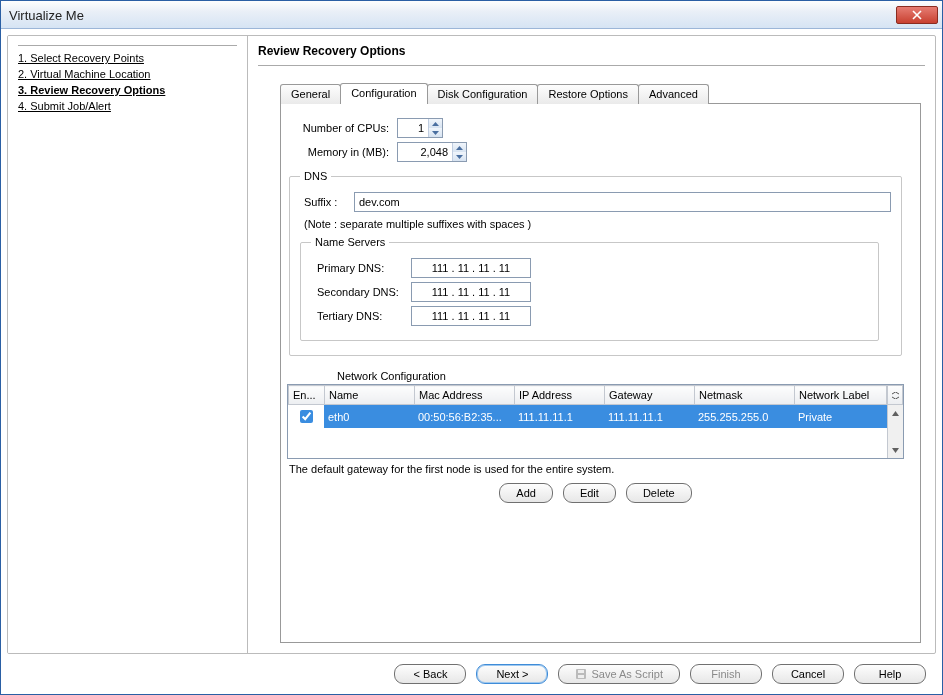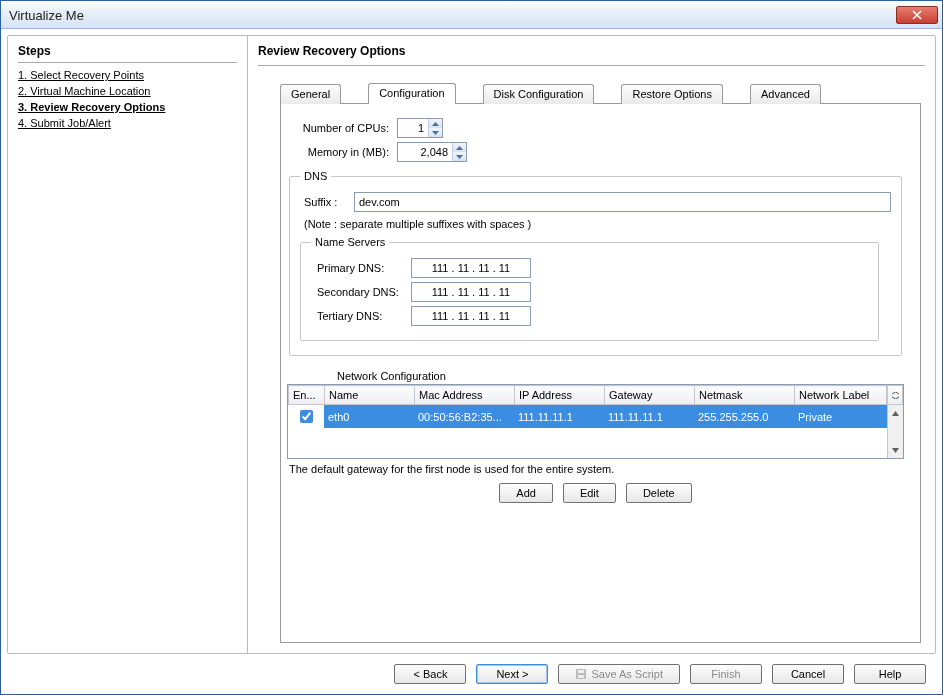--- a/index.html
+++ b/index.html
@@ -10,21 +10,21 @@
   .close-btn { width: 42px; height: 18px; background: linear-gradient(#e67d73,#c84030); border: 1px solid #8a2c20; border-radius: 2px; display:flex; align-items:center; justify-content:center; color:#fff; cursor:pointer; }
   .close-btn svg { width:10px; height:10px; }
   .inner { flex:1; display:flex; flex-direction:column; padding: 6px; }
   .workarea { flex:1; display:flex; border:1px solid #bbb; border-radius:2px; overflow:hidden; }
   .sidebar { width: 240px; border-right:1px solid #bbb; padding:6px 10px 10px 10px; background:#fff; }
   .sidebar h2, .main h2 { font-size:12px; font-weight:bold; margin:2px 0 4px 0; }
   .hr { border:none; border-top:1px solid #aaa; margin:3px 0 6px 0; height:0; }
   .steps a { display:block; color:#000; text-decoration:underline; margin:4px 0; cursor:pointer; width:fit-content;}
   .steps .current { font-weight:bold; }
   .main { flex:1; padding:6px 10px 10px 10px; display:flex; flex-direction:column; }
-  .tabstrip { display:flex; align-items:flex-end; margin:10px 0 0 22px;gap:28px; }
+  .tabstrip { display:flex; align-items:flex-end; margin:10px 0 0 22px; }
   .tab { border:1px solid #999; border-bottom:none; padding:3px 10px 4px 10px; background:linear-gradient(#fdfdfd,#eaeaea); border-top-left-radius:3px; border-top-right-radius:3px; margin-right:-1px; cursor:pointer; position:relative; top:1px;}
   .tab.active { background:#fff; font-weight:normal; z-index:2; padding-bottom:5px;}
   .tabpanel { border:1px solid #999; flex:1; padding:10px 16px 10px 6px; margin-left:22px; margin-right:4px; background:#fff;}
   .row { display:flex; align-items:center; margin:4px 0; }
   .row .lbl { width:110px; text-align:right; padding-right:8px; }
   .spinbox { display:flex; align-items:center; border:1px solid #8a9bb1; height:20px; background:#fff;}
   .spinbox input { border:none; outline:none; text-align:right; padding:0 4px; font-family:inherit; font-size:11px; height:18px; }
   .spinbox .spin { width:14px; height:18px; display:flex; flex-direction:column; border-left:1px solid #c0cde0;}
   .spinbox .spin div { flex:1; display:flex; align-items:center; justify-content:center; background:linear-gradient(#f0f5fb,#d7e3f1); cursor:pointer;}
   .spinbox .spin svg { width:7px; height:4px; }
@@ -46,21 +46,21 @@
   .nettable tr.sel td { background:#3a8de0; color:#fff;margin-top:20px;}
   .nettable td.chk { background:#fff !important; text-align:center;}
   .nettable td.chk input { accent-color:#3a8de0;}
   .tablebody { position:relative; display:flex;}
   .tablebody .grid { flex:1;}
   .vscroll { width:16px; border-left:1px solid #c3c8d0; background:#f0f0f0; display:flex; flex-direction:column; align-items:center; justify-content:space-between;}
   .vscroll .arrow { width:14px; height:16px; display:flex; align-items:center; justify-content:center; cursor:pointer;}
   .vscroll svg { width:7px; height:5px; }
   .footnote { margin:4px 0 8px 2px;}
   .netbtns { display:flex; gap:10px; justify-content:center;}
-  .btn { border:1px solid #707070; background:linear-gradient(#fdfdfd,#e7e7e7); border-radius:2px; padding:3px 16px; cursor:pointer; font-family:inherit; font-size:11px;}
+  .btn { border:1px solid #707070; background:linear-gradient(#fdfdfd,#e7e7e7); border-radius:9px; padding:3px 16px; cursor:pointer; font-family:inherit; font-size:11px;}
   .btn.primary { border:1px solid #3f8cd8; box-shadow: inset 0 0 0 1px #9ec8ef;}
   .btn[disabled] { color:#8a8a8a; cursor:default;}
   .bottombar { display:flex; justify-content:flex-end; gap:10px; padding:10px 10px 4px 10px;}
   .bottombar .btn { min-width:72px; }
   .save-icon { width:12px; height:12px; margin-right:4px; vertical-align:-2px; }
   .scroll-hdr { width:16px; border:1px solid #c3c8d0; background:linear-gradient(#fdfdfd,#eceef1); display:flex; align-items:center; justify-content:center;}
 </style>
 </head>
 <body>
 
@@ -70,21 +70,20 @@
     <div class="close-btn">
       <svg viewBox="0 0 10 10">
           <path d="M1 1 L9 9 M9 1 L1 9" stroke="#fff" stroke-width="1.6"></path>
         </svg>
     </div>
   </div>
 
   <div class="inner">
     <div class="workarea">
       <div class="sidebar">
-        <h2>Steps</h2>
         <hr class="hr">
         <div class="steps">
           <a>1. Select Recovery Points</a>
           <a>2. Virtual Machine Location</a>
           <a class="current">3. Review Recovery Options</a>
           <a>4. Submit Job/Alert</a>
         </div>
       </div>
 
       <div class="main">

